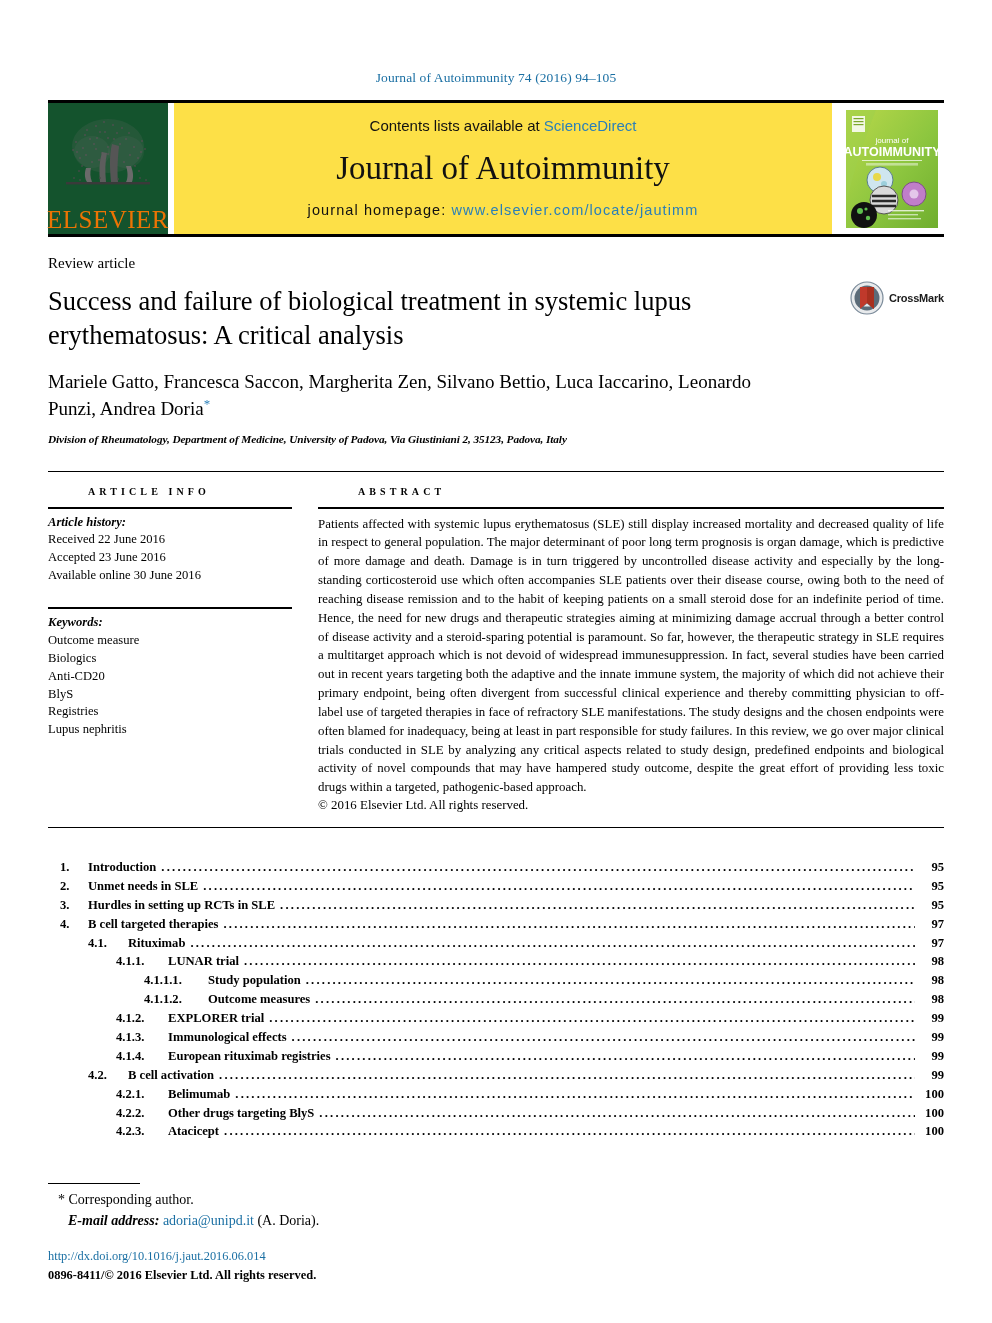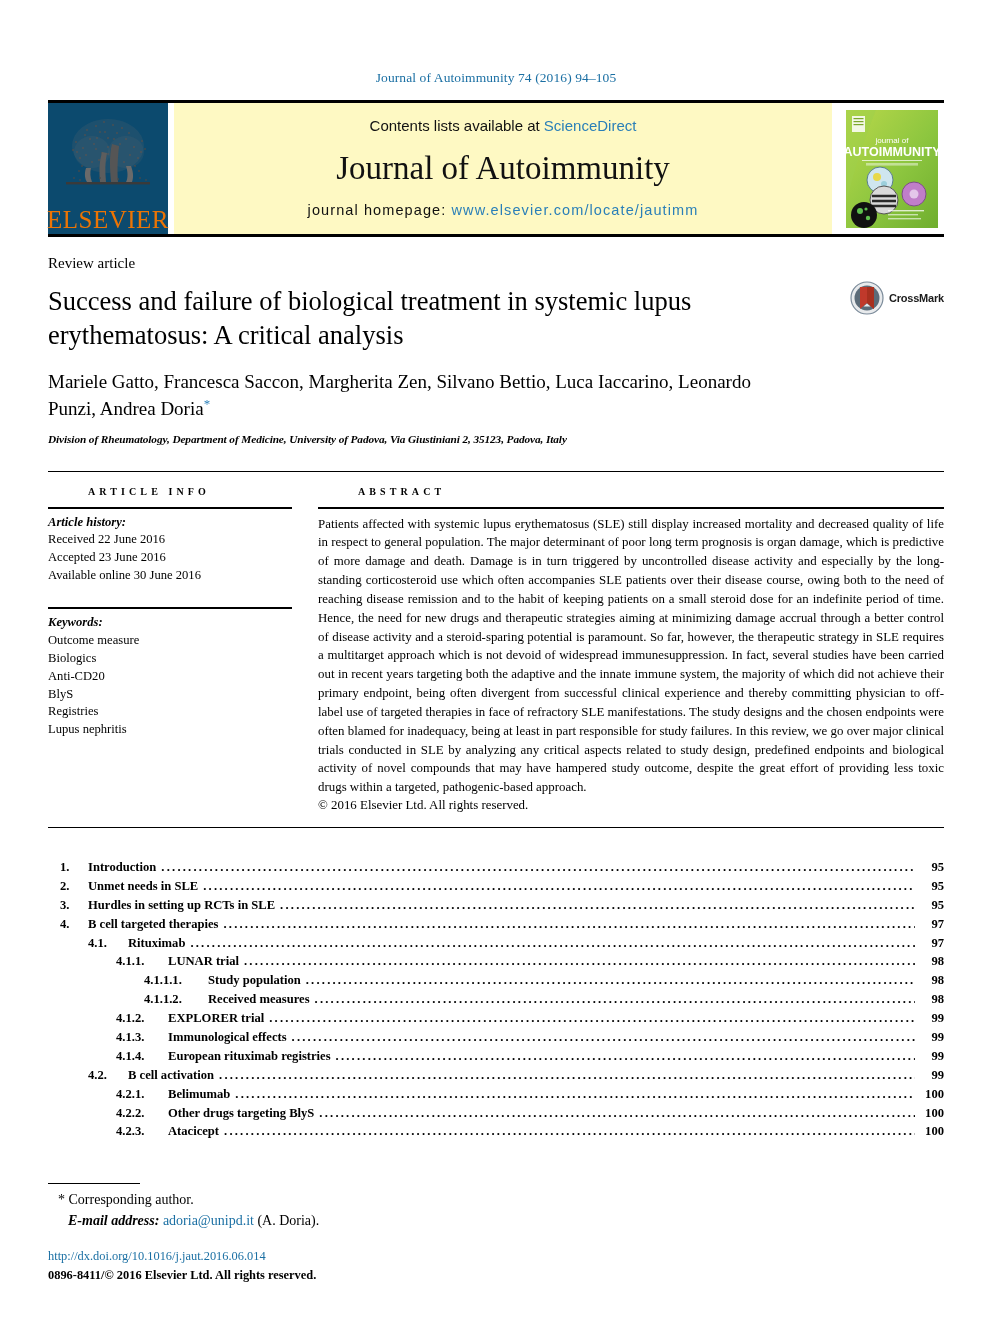--- a/index.html
+++ b/index.html
@@ -43,34 +43,34 @@
     box-sizing: content-box;
   }
   .elsevier-logo {
     width: 120px;
     flex: 0 0 120px;
     display: flex;
     flex-direction: column;
     align-items: center;
     justify-content: flex-end;
     padding-bottom: 2px;
-    background: #0c4a6e;
+    background: #14532d;
   }
   .tree-svg { display:block; }
   .elsevier-word {
     font-family: "Liberation Serif", serif;
     color: #ec7404;
     font-size: 25px;
     letter-spacing: .5px;
     line-height: 1;
     margin-top: 1px;
   }
   .mast-center {
     flex: 1 1 auto;
-    background: #fef9c3;
+    background: #fde047;
     display: flex;
     flex-direction: column;
     align-items: center;
     justify-content: space-between;
     padding: 14px 0 16px 0;
     margin-left: 6px;
     margin-right: 8px;
   }
   .contents-line {
     font-family: "Liberation Sans", sans-serif;
@@ -458,21 +458,21 @@
           <span class="toc-page">98</span>
         </div>
         <div class="toc-row lvl4">
           <span class="toc-num">4.1.1.1.</span>
           <span class="toc-label">Study population</span>
           <span class="toc-dots">....................................................................................................................................................................................................................................................................</span>
           <span class="toc-page">98</span>
         </div>
         <div class="toc-row lvl4">
           <span class="toc-num">4.1.1.2.</span>
-          <span class="toc-label">Received measures</span>
+          <span class="toc-label">Outcome measures</span>
           <span class="toc-dots">....................................................................................................................................................................................................................................................................</span>
           <span class="toc-page">98</span>
         </div>
         <div class="toc-row lvl3">
           <span class="toc-num">4.1.2.</span>
           <span class="toc-label">EXPLORER trial</span>
           <span class="toc-dots">....................................................................................................................................................................................................................................................................</span>
           <span class="toc-page">99</span>
         </div>
         <div class="toc-row lvl3">

